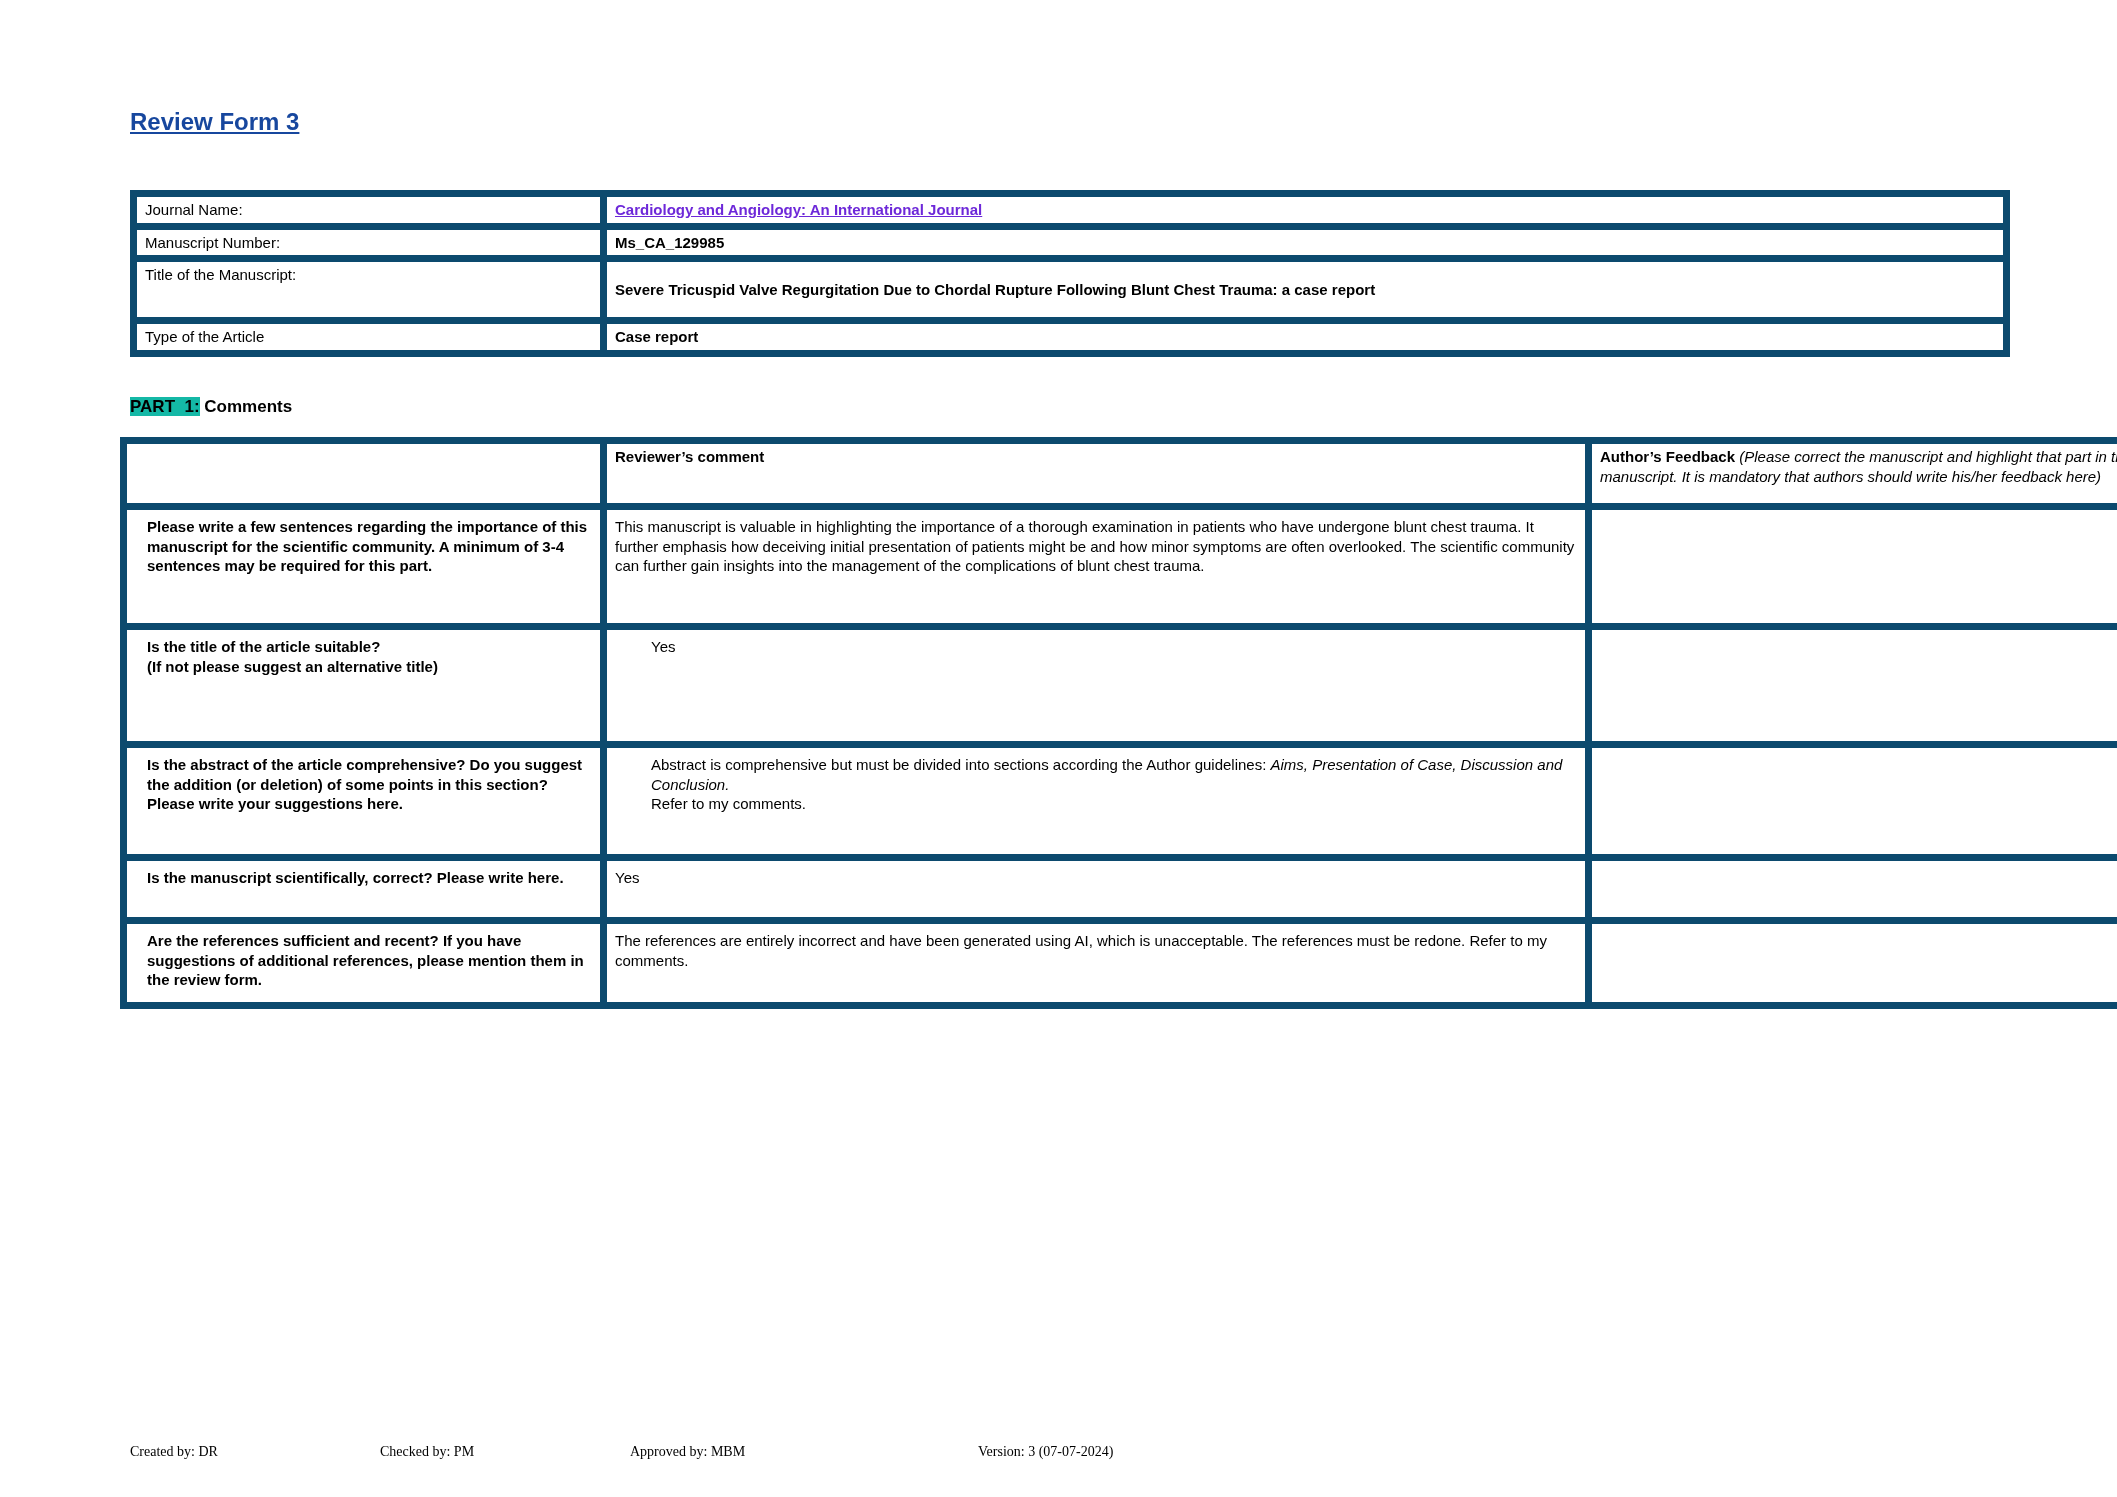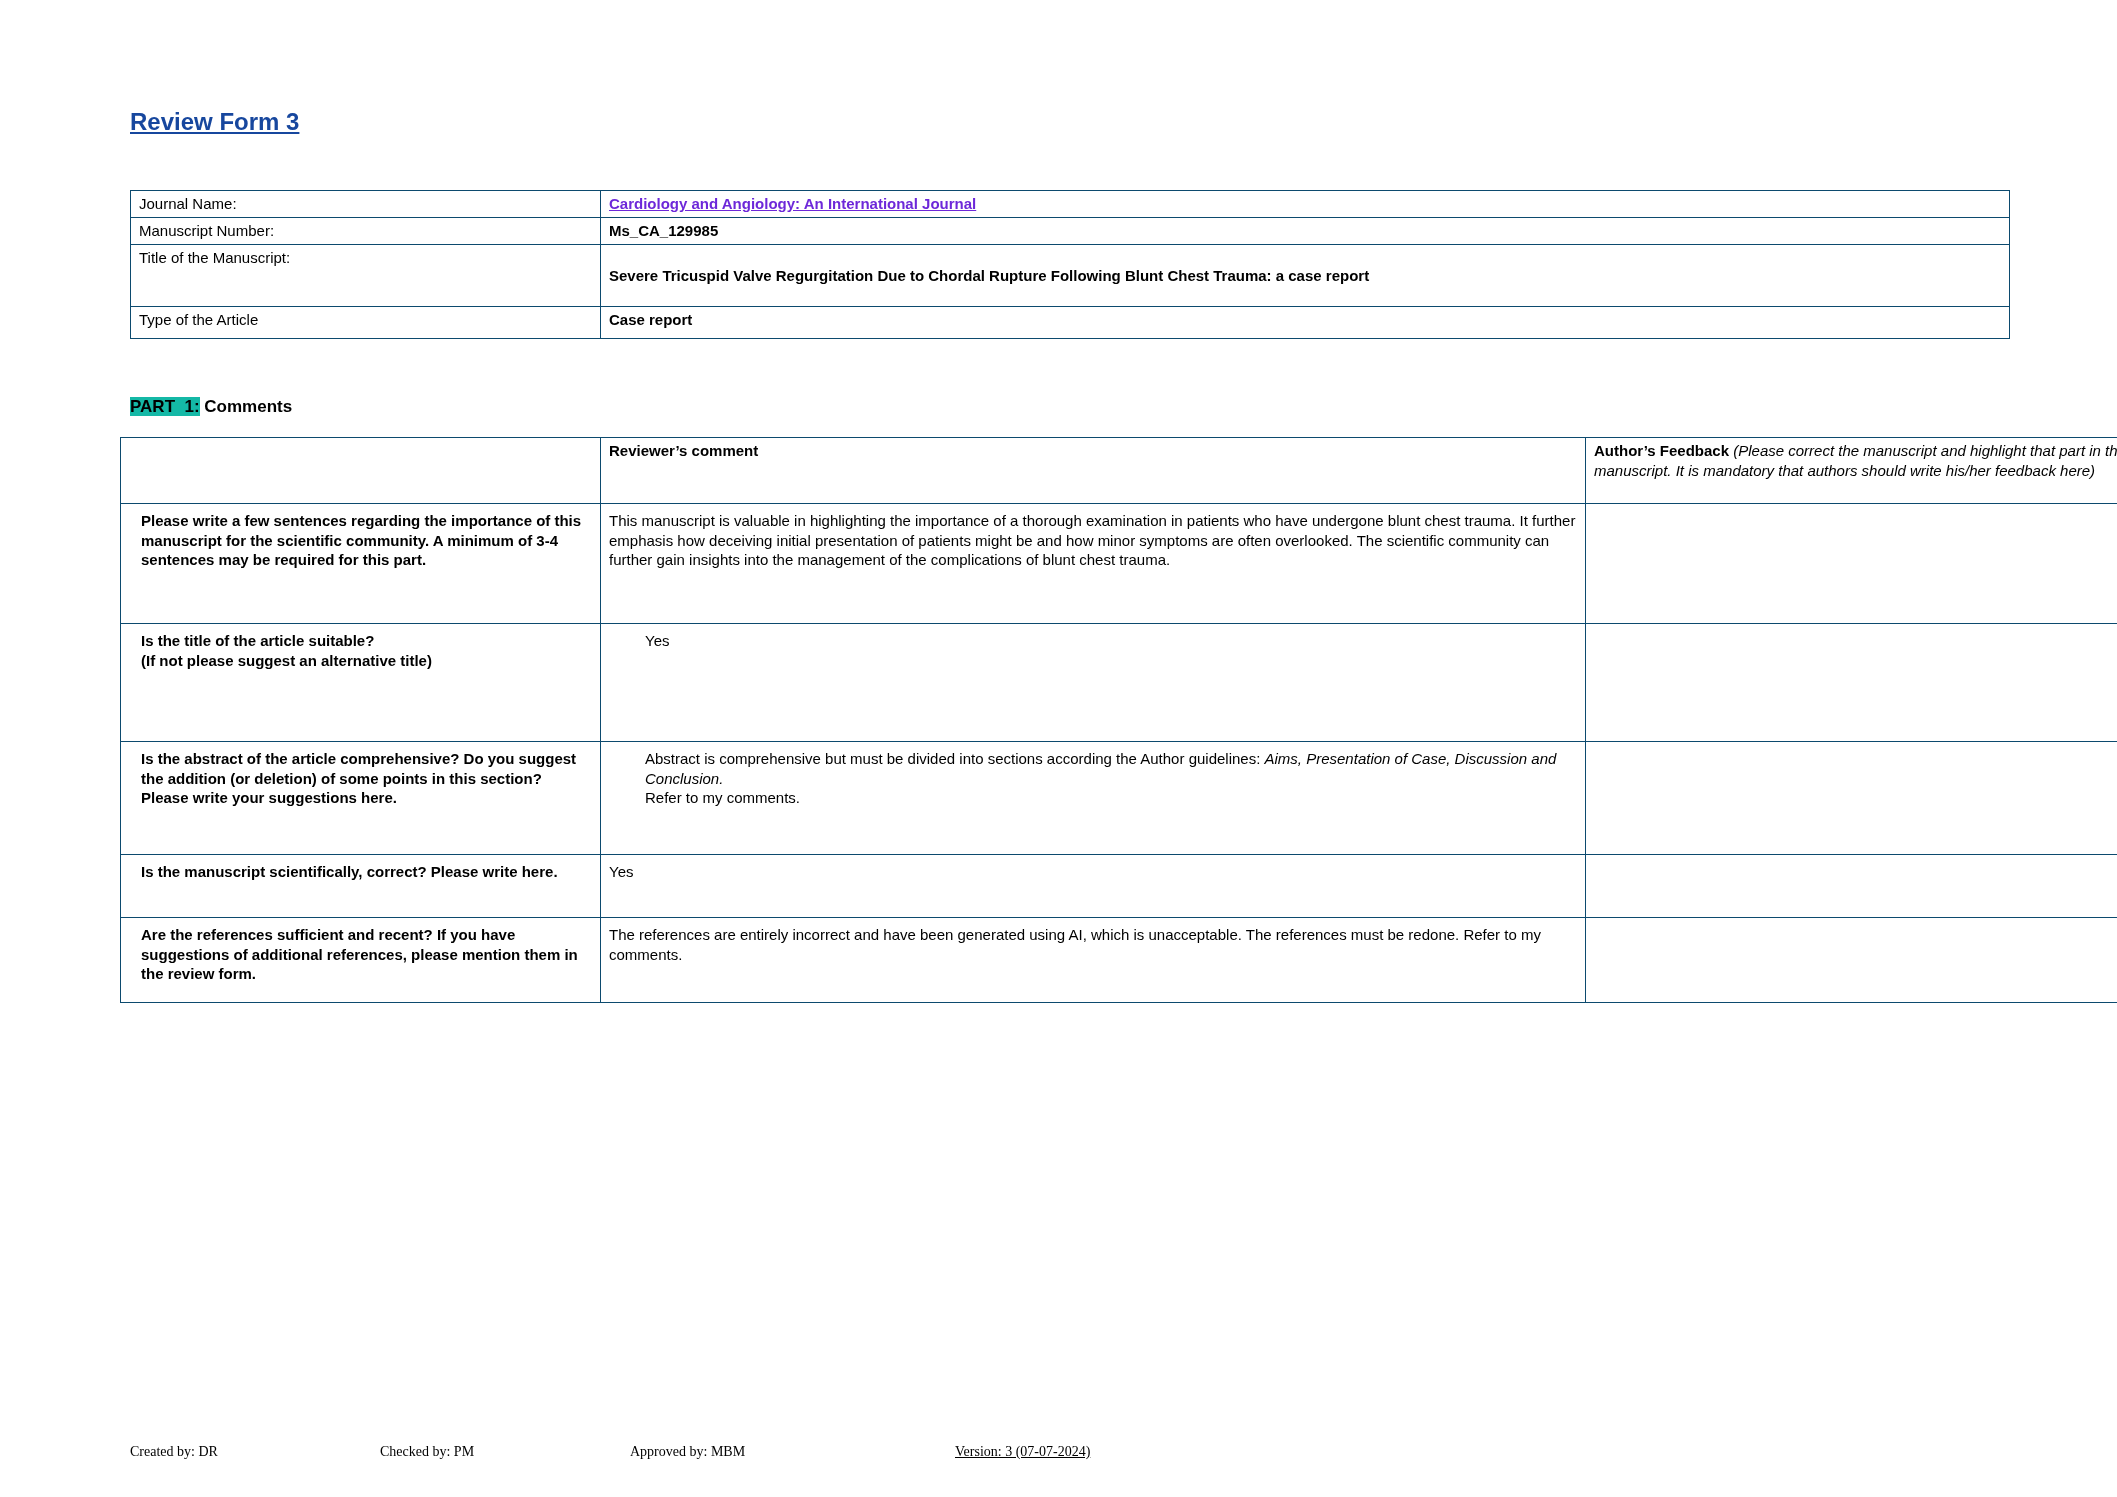--- a/index.html
+++ b/index.html
@@ -17,21 +17,21 @@
   .doc-title {
     position: absolute;
     left: 130px;
     top: 108px;
     font-size: 24px;
     font-weight: bold;
     text-decoration: underline;
     color: #17479E;
   }
   table { border-collapse: collapse; table-layout: fixed; }
-  td { border: 1px solid #0c4a6e; vertical-align: top; padding: 3px 8px; line-height: 1.3; }
+  td { border: 7px solid #0c4a6e; vertical-align: top; padding: 3px 8px; line-height: 1.3; }
 
   .header-table {
     position: absolute;
     left: 130px;
     top: 190px;
     width: 1880px;
   }
   .header-table .col-label { width: 470px; }
   .header-table .r1 td { height: 27px; }
   .header-table .r2 td { height: 27px; }
@@ -87,21 +87,21 @@
     top: 1444px;
     left: 0;
     width: 100%;
     font-family: "Liberation Serif", serif;
     font-size: 14px;
   }
   .footer span { position: absolute; white-space: nowrap; }
   .f-created  { left: 130px; }
   .f-checked  { left: 380px; }
   .f-approved { left: 630px; }
-  .f-version  { left: 955px; text-decoration: underline; }
+  .f-version  { left: 978px; }
 </style>
 </head>
 <body>
 
 <div class="page">
 
   <div class="doc-title">Review Form 3</div>
 
   <table class="header-table">
     <tbody>

